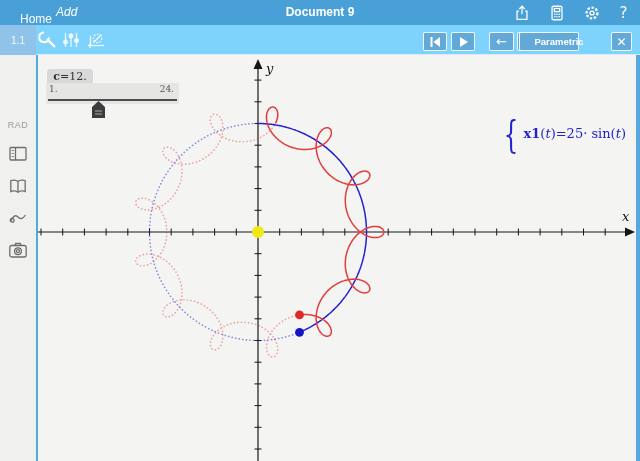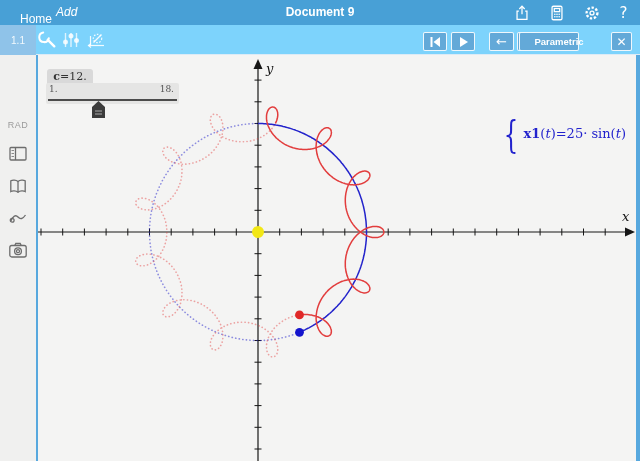--- a/index.html
+++ b/index.html
@@ -293,21 +293,21 @@
 </div>
 <div class="abs rightstrip"></div>
 
 <div class="abs slider-label">
     <span class="seg-b">c</span>
     <span> =</span>
     <span>12.</span>
   </div>
 <div class="abs slider-body">
   <span class="slider-min">1.</span>
-  <span class="slider-max">18.</span>
+  <span class="slider-max">24.</span>
   <div class="slider-track"></div>
 </div>
 <div class="abs slider-handle">
   <svg width="13" height="17" viewBox="0 0 13 17">
     <polygon points="6.5,0 13,6 13,17 0,17 0,6" fill="#3c3c3c"></polygon>
     <line x1="3" y1="10" x2="10" y2="10" stroke="#a9a9a9" stroke-width="1"></line>
     <line x1="3" y1="13" x2="10" y2="13" stroke="#a9a9a9" stroke-width="1"></line>
   </svg>
 </div>
 

